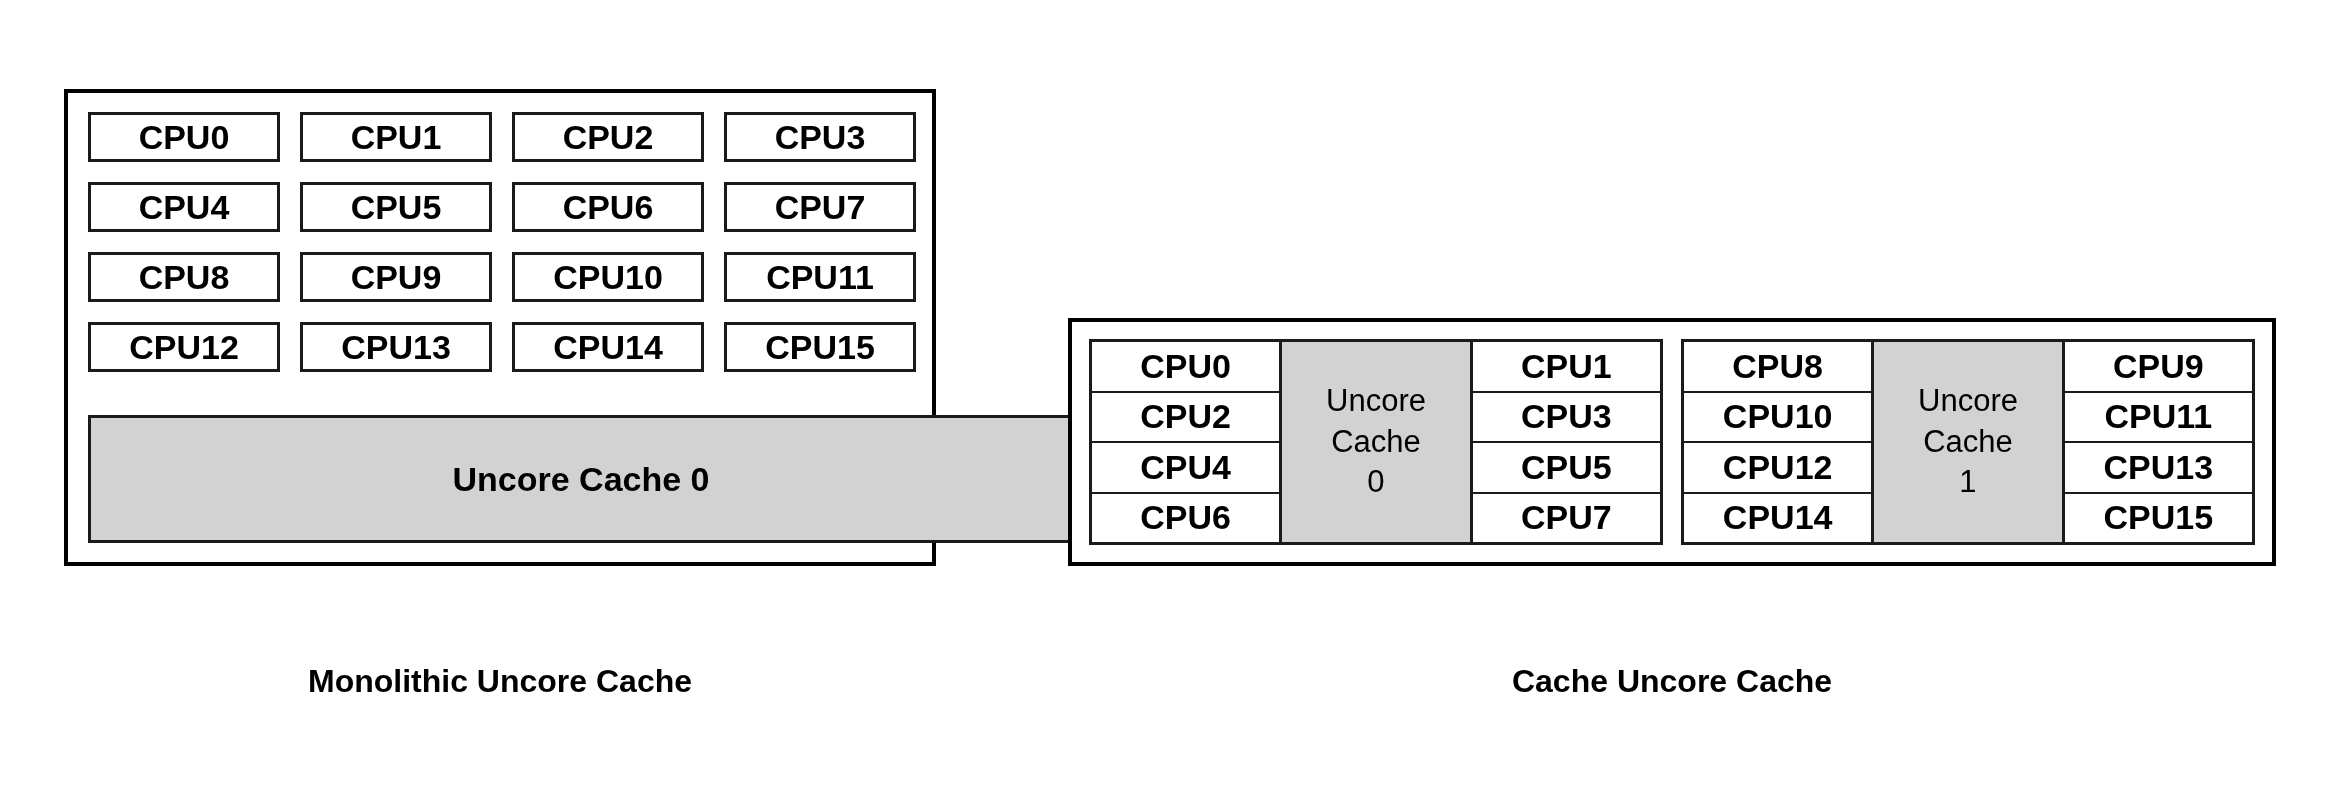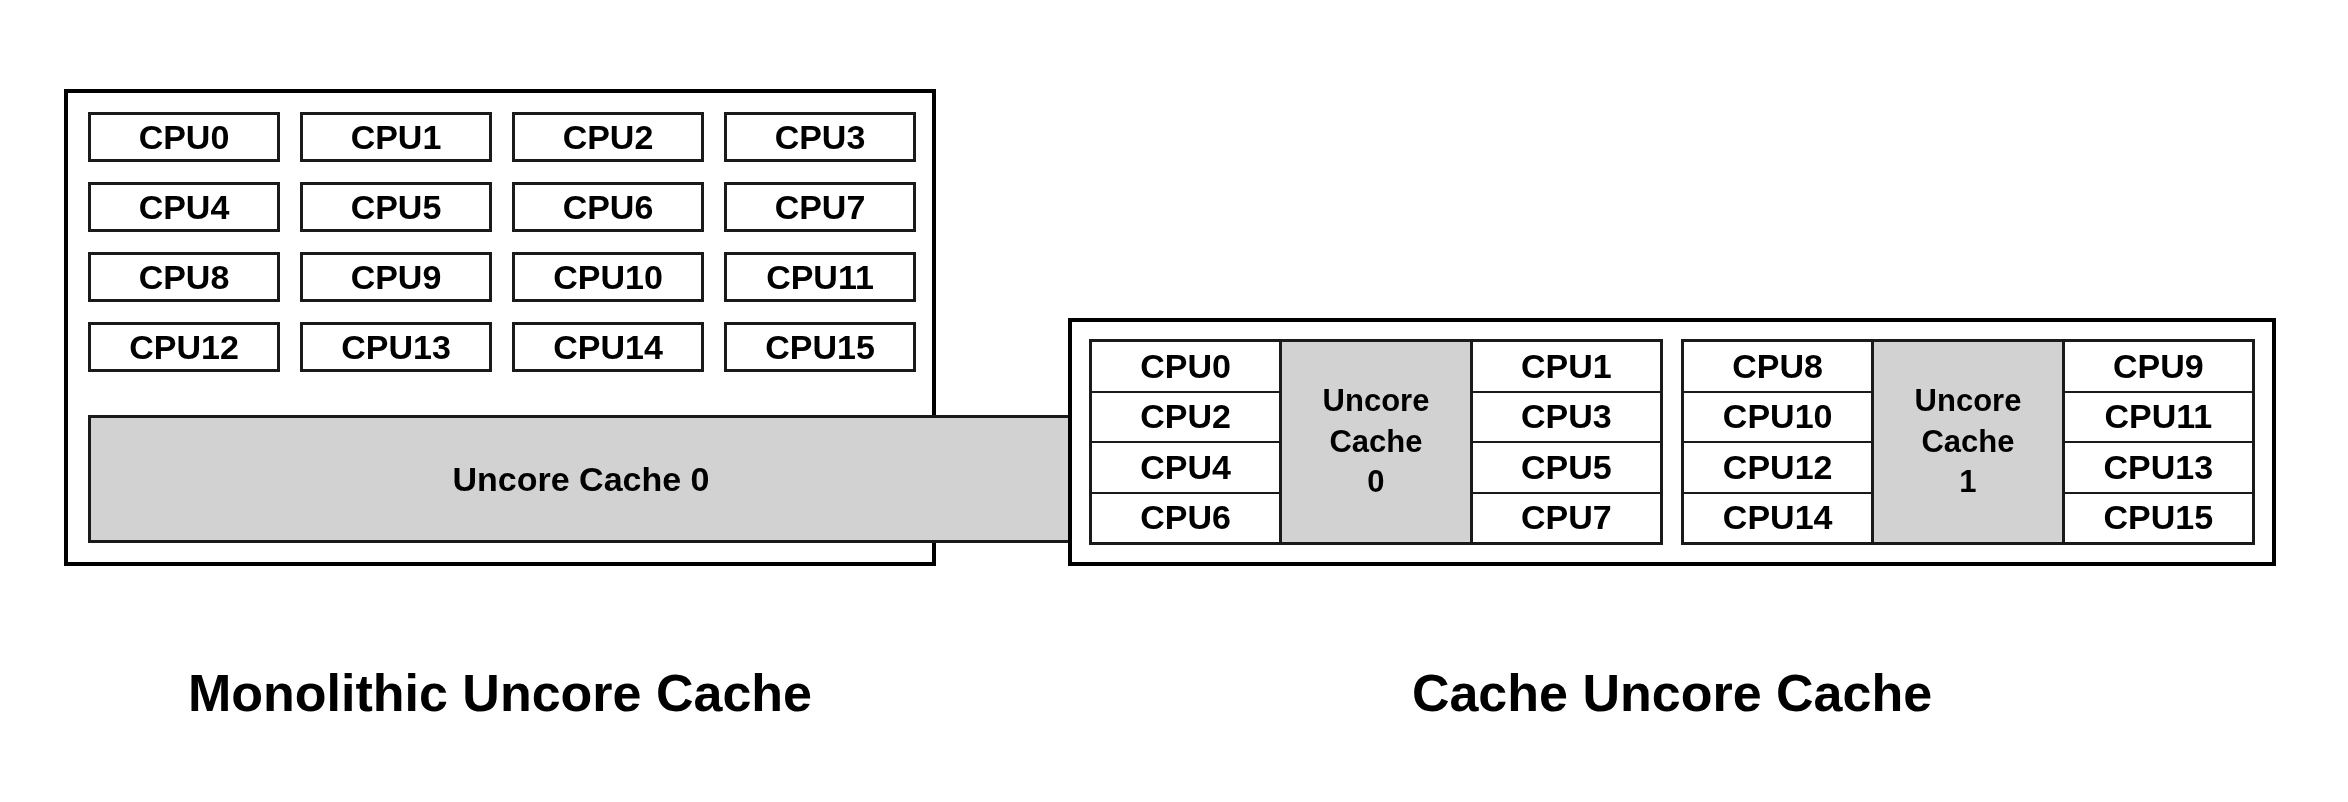--- a/index.html
+++ b/index.html
@@ -20,21 +20,21 @@
     position: absolute;
     border: 4px solid #000000;
     background: #ffffff;
     box-sizing: border-box;
     padding-left: 16px;
   }
   .caption {
     position: absolute;
     text-align: center;
     font-weight: bold;
-    font-size: 52px;
+    font-size: 32px;
     color: #000000;
     letter-spacing: 0px;
     white-space: nowrap;
   }
 
   
   #monolithic-panel {
     left: 64px;
     top: 89px;
     width: 872px;
@@ -133,21 +133,21 @@
   .cluster-cache {
     flex: 1 1 0;
     background: #d2d2d2;
     border-left: 3px solid #1a1a1a;
     border-right: 3px solid #1a1a1a;
     box-sizing: border-box;
     display: flex;
     flex-direction: column;
     align-items: center;
     justify-content: center;
-    font-weight: bold;
+    font-weight: normal;
     font-size: 31px;
     color: #000000;
     line-height: 1.32;
     text-align: center;
   }
   #split-caption {
     left: 1068px;
     top: 663px;
     width: 1208px;
   }

